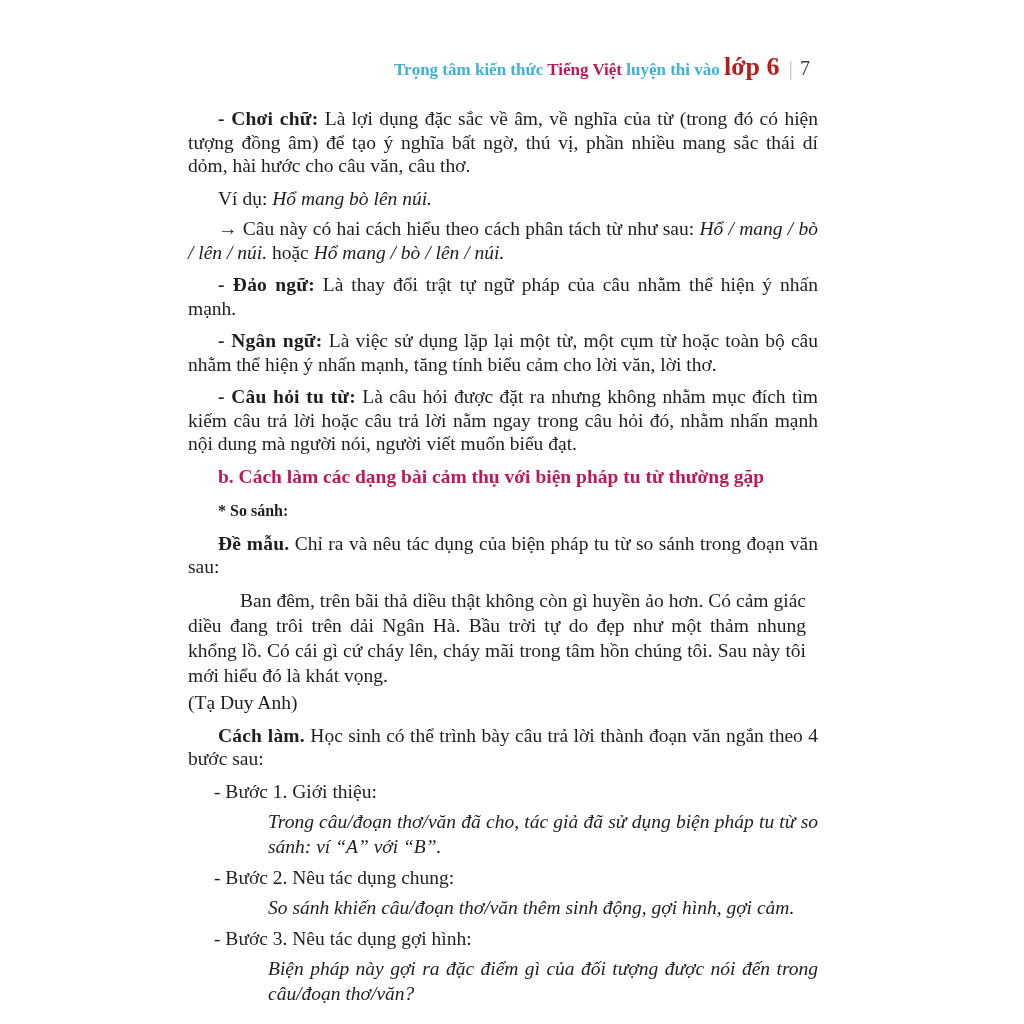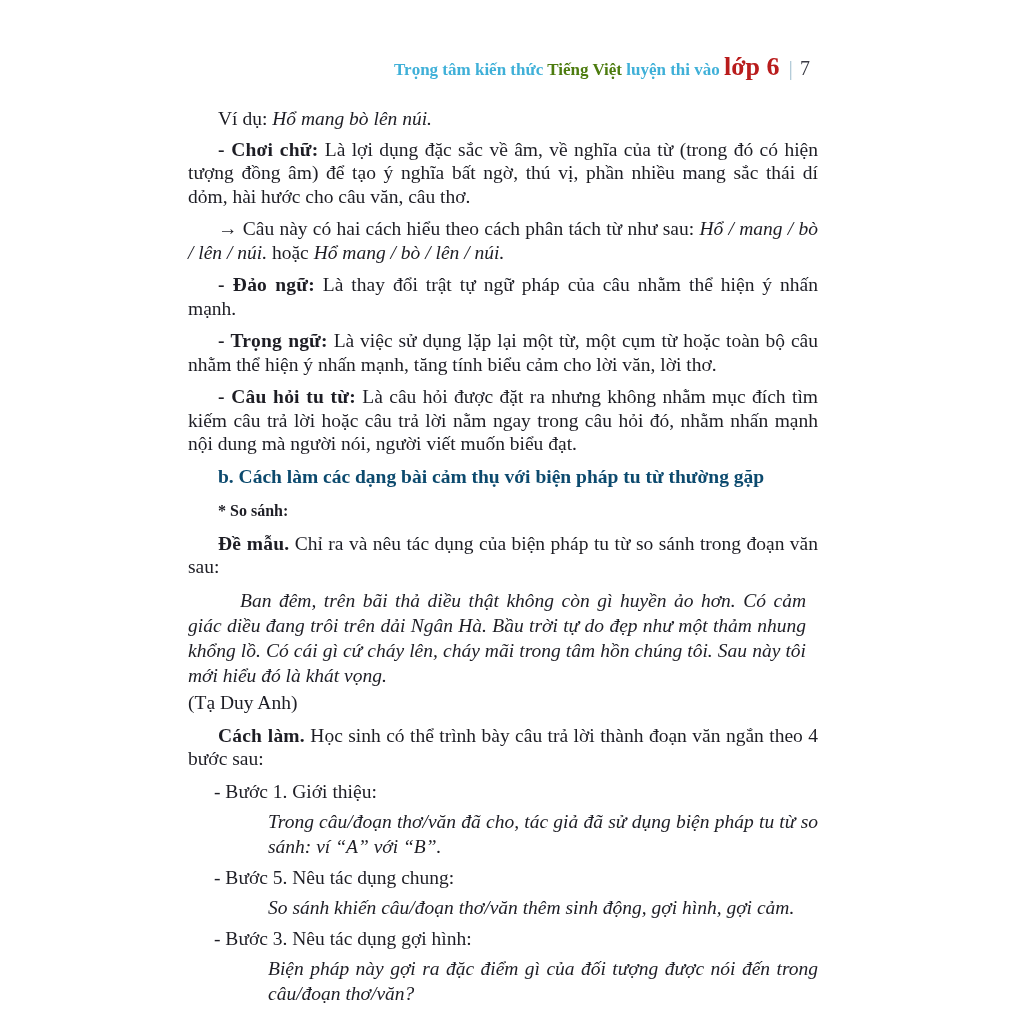--- a/index.html
+++ b/index.html
@@ -28,21 +28,21 @@
     margin-bottom: 22px;
     white-space: nowrap;
     line-height: 30px;
   }
   .rh-light {
     color: #3fb0d8;
     font-weight: bold;
     font-size: 17px;
   }
   .rh-dark {
-    color: #4d7c0f;
+    color: #be185d;
     font-weight: bold;
     font-size: 17px;
   }
   .rh-brand {
     color: #b91c1c;
     font-weight: bold;
     font-size: 26px;
   }
   .rh-sep {
     color: #a9c4d3;
@@ -58,36 +58,35 @@
   .para {
     font-size: 19.5px;
     line-height: 23.5px;
     text-align: justify;
     text-indent: 30px;
     margin: 0 0 9px 0;
   }
   .para b { letter-spacing: 0.2px; }
   .tight { margin-bottom: 7px; }
   .blue-heading {
-    color: #0c4a6e;
+    color: #be185d;
     font-weight: bold;
     font-size: 19.5px;
     line-height: 24px;
     text-indent: 30px;
     margin: 4px 0 10px 0;
   }
   .sub-heading {
     font-weight: bold;
     font-size: 16px;
     line-height: 24px;
     text-indent: 30px;
     margin: 0 0 9px 0;
   }
   .quote {
-    font-style: italic;
     font-size: 19.5px;
     line-height: 25px;
     text-align: justify;
     text-indent: 52px;
     margin: 0 12px 2px 0;
   }
   .author-line {
     text-align: left;
     font-size: 19.5px;
     line-height: 26px;
@@ -111,46 +110,46 @@
 </style>
 </head>
 <body>
 
 <div class="page">
 
   <div class="running-head">
     <span class="rh-light">Trọng tâm kiến thức </span><span class="rh-dark">Tiếng Việt </span><span class="rh-light">luyện thi vào </span><span class="rh-brand">lớp 6</span><span class="rh-sep">|</span><span class="rh-page">7</span>
   </div>
 
+  <p class="para"><b>- Chơi chữ:</b><span> Là lợi dụng đặc sắc về âm, về nghĩa của từ (trong đó có hiện tượng đồng âm) để tạo ý nghĩa bất ngờ, thú vị, phần nhiều mang sắc thái dí dỏm, hài hước cho câu văn, câu thơ.</span></p>
+
   <p class="para tight"><span>Ví dụ: </span><i>Hổ mang bò lên núi.</i></p>
-
-  <p class="para"><b>- Chơi chữ:</b><span> Là lợi dụng đặc sắc về âm, về nghĩa của từ (trong đó có hiện tượng đồng âm) để tạo ý nghĩa bất ngờ, thú vị, phần nhiều mang sắc thái dí dỏm, hài hước cho câu văn, câu thơ.</span></p>
 
   <p class="para"><span>→ Câu này có hai cách hiểu theo cách phân tách từ như sau: </span><i>Hổ / mang / bò / lên / núi.</i><span> hoặc </span><i>Hổ mang / bò / lên / núi.</i></p>
 
   <p class="para"><b>- Đảo ngữ:</b><span> Là thay đổi trật tự ngữ pháp của câu nhằm thể hiện ý nhấn mạnh.</span></p>
 
-  <p class="para"><b>- Trọng ngữ:</b><span> Là việc sử dụng lặp lại một từ, một cụm từ hoặc toàn bộ câu nhằm thể hiện ý nhấn mạnh, tăng tính biểu cảm cho lời văn, lời thơ.</span></p>
+  <p class="para"><b>- Ngân ngữ:</b><span> Là việc sử dụng lặp lại một từ, một cụm từ hoặc toàn bộ câu nhằm thể hiện ý nhấn mạnh, tăng tính biểu cảm cho lời văn, lời thơ.</span></p>
 
   <p class="para"><b>- Câu hỏi tu từ:</b><span> Là câu hỏi được đặt ra nhưng không nhằm mục đích tìm kiếm câu trả lời hoặc câu trả lời nằm ngay trong câu hỏi đó, nhằm nhấn mạnh nội dung mà người nói, người viết muốn biểu đạt.</span></p>
 
   <h3 class="blue-heading">b. Cách làm các dạng bài cảm thụ với biện pháp tu từ thường gặp</h3>
 
   <h4 class="sub-heading">* So sánh:</h4>
 
   <p class="para"><b>Đề mẫu.</b><span> Chỉ ra và nêu tác dụng của biện pháp tu từ so sánh trong đoạn văn sau:</span></p>
 
   <p class="quote">Ban đêm, trên bãi thả diều thật không còn gì huyền ảo hơn. Có cảm giác diều đang trôi trên dải Ngân Hà. Bầu trời tự do đẹp như một thảm nhung khổng lồ. Có cái gì cứ cháy lên, cháy mãi trong tâm hồn chúng tôi. Sau này tôi mới hiểu đó là khát vọng.</p>
 
   <p class="author-line">(Tạ Duy Anh)</p>
 
   <p class="para"><b>Cách làm.</b><span> Học sinh có thể trình bày câu trả lời thành đoạn văn ngắn theo 4 bước sau:</span></p>
 
   <p class="step-label">- Bước 1. Giới thiệu:</p>
   <p class="step-detail">Trong câu/đoạn thơ/văn đã cho, tác giả đã sử dụng biện pháp tu từ so sánh: ví “A” với “B”.</p>
 
-  <p class="step-label">- Bước 5. Nêu tác dụng chung:</p>
+  <p class="step-label">- Bước 2. Nêu tác dụng chung:</p>
   <p class="step-detail">So sánh khiến câu/đoạn thơ/văn thêm sinh động, gợi hình, gợi cảm.</p>
 
   <p class="step-label">- Bước 3. Nêu tác dụng gợi hình:</p>
   <p class="step-detail">Biện pháp này gợi ra đặc điểm gì của đối tượng được nói đến trong câu/đoạn thơ/văn?</p>
 
 </div>
 
 </body></html>

